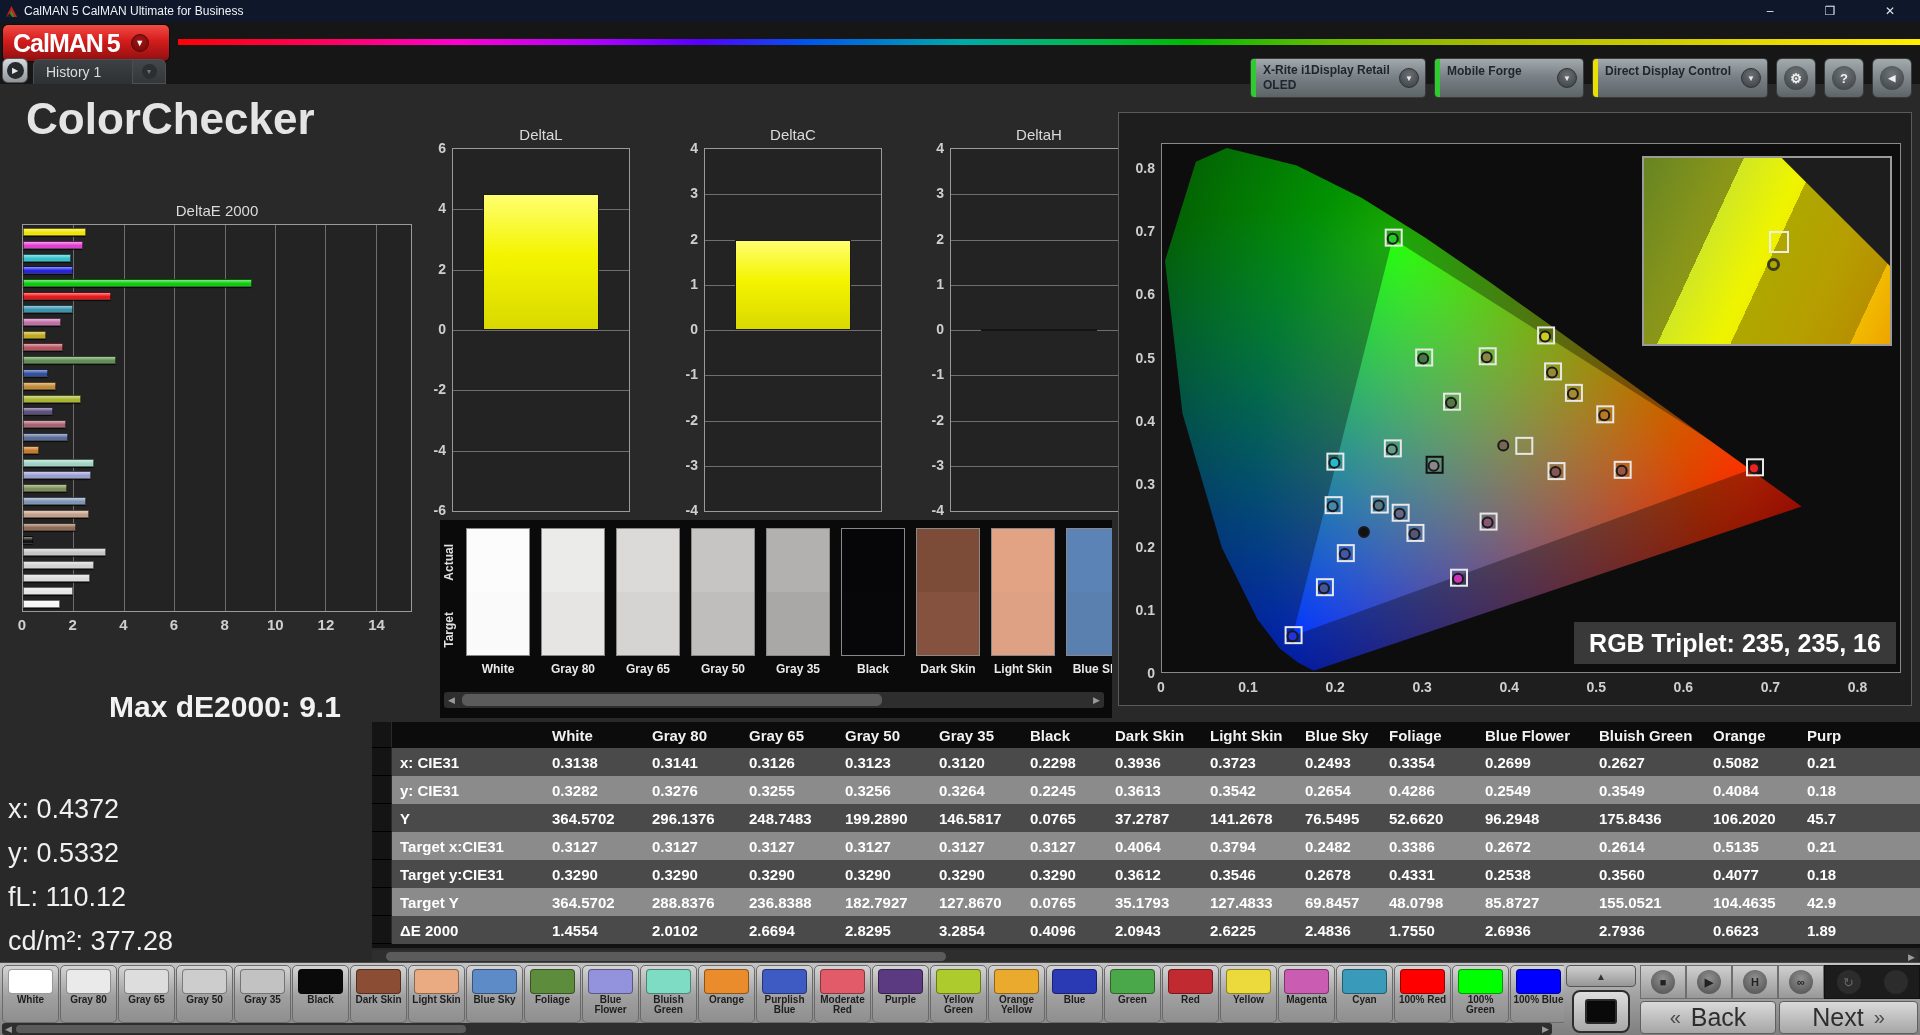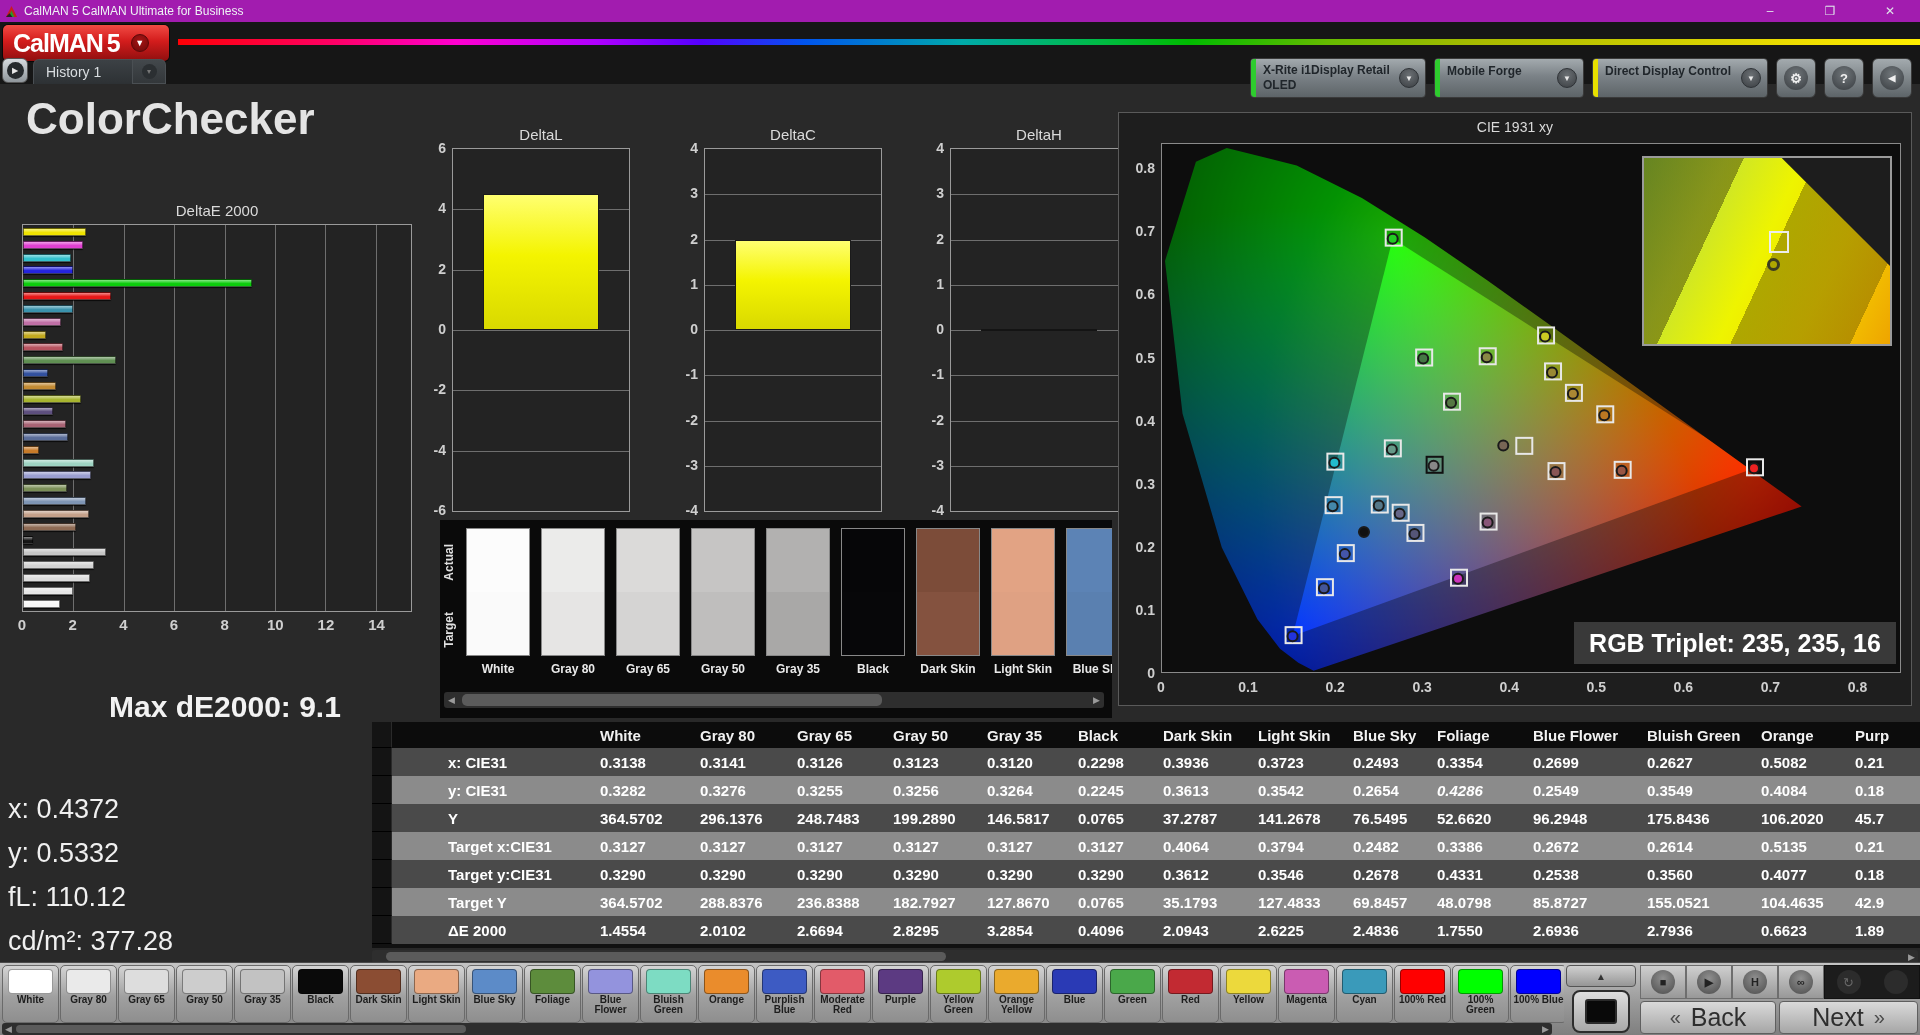--- a/index.html
+++ b/index.html
@@ -1,21 +1,21 @@
 <!DOCTYPE html>
 <html><head>
 <meta charset="utf-8">
 <style>
   * { margin:0; padding:0; box-sizing:border-box; }
   html,body { background:#111; }
   body { font-family:"Liberation Sans", sans-serif; }
   #root { position:relative; width:1920px; height:1035px; background:#292929; overflow:hidden; }
 
   
-  #titlebar { position:absolute; left:0; top:0; width:1920px; height:22px; background:#a21caf; display:flex; align-items:center; }
+  #titlebar { position:absolute; left:0; top:0; width:1920px; height:22px; background:#0f172a; display:flex; align-items:center; }
   #titlebar .app-icon { width:13px; height:13px; margin:0 6px 0 5px; }
   #titlebar .title { color:#eef2f5; font-size:12px; }
   #titlebar .win-controls { position:absolute; right:0; top:0; height:22px; display:flex; }
   .win-btn { width:60px; height:22px; color:#dfe5ea; font-size:12px; display:flex; align-items:center; justify-content:center; cursor:default; }
 
   
   #header { position:absolute; left:0; top:22px; width:1920px; height:62px; background:#161616; }
   #logo { position:absolute; left:3px; top:3px; width:166px; height:36px; border-radius:5px;
           background:linear-gradient(180deg,#f24b44 0%,#d31c1c 45%,#8f0f0f 100%);
           display:flex; align-items:center; padding-left:10px; box-shadow:0 0 0 1px rgba(0,0,0,.6); }
@@ -100,21 +100,21 @@
   #cie-inset .msr { position:absolute; left:50%; top:54%; width:13px; height:13px; border:3px solid #3c3c20; border-radius:50%; }
   #rgb-bar { position:absolute; right:4px; bottom:8px; width:322px; height:42px; background:rgba(125,125,125,.4);
              display:flex; align-items:center; justify-content:center; color:#fff; font-size:25px; font-weight:600; }
 
   
   #datatable { position:absolute; left:372px; top:722px; width:1548px; height:226px; overflow:hidden; background:#111; }
   .t-row { display:flex; height:28px; }
   .t-row.hdr { height:26px; background:#0c0c0c; }
   .t-cell { flex:none; padding-left:10px; display:flex; align-items:center; color:#fff; font-size:15px; font-weight:700; white-space:nowrap; overflow:hidden; }
   .t-ind { flex:none; width:20px; background:#141414; border-right:1px solid #2a2a2a; border-bottom:1px solid #000; }
-  .t-lab { flex:none; width:150px; padding-left:8px; display:flex; align-items:center; color:#fff; font-size:15px; font-weight:700; white-space:nowrap;margin-left:48px; }
+  .t-lab { flex:none; width:150px; padding-left:8px; display:flex; align-items:center; color:#fff; font-size:15px; font-weight:700; white-space:nowrap; }
   .t-row.dark  { background:#4a4a4a; }
   .t-row.light { background:#8b8b8b; }
   .t-row.hdr .t-cell { color:#f2f2f2; }
 
   
   #bottombar { position:absolute; left:0; top:962px; width:1920px; height:73px;
                background:linear-gradient(180deg,#c4c4c4 0%,#9a9a9a 55%,#7f7f7f 100%); border-top:1px solid #4a4a4a; }
   #patch-strip { position:absolute; left:2px; top:2px; width:1562px; height:58px; display:flex; gap:1px; overflow:hidden; }
   .patch-btn { flex:none; width:57px; height:58px; border:1px solid #6a6a6a; border-radius:5px;
                background:linear-gradient(180deg,#d4d4d4,#a0a0a0 55%,#8e8e8e); display:flex; flex-direction:column; align-items:center; }
@@ -393,21 +393,20 @@
         </div>
       </div>
     <div class="hscroll" style="left:4px; top:172px; width:660px; height:16px">
       <span class="sb-arrow" style="left:4px">◀</span>
       <div class="thumb" style="left:18px; width:420px"></div>
       <span class="sb-arrow" style="right:4px">▶</span>
     </div>
   </div>
 
   <div id="cie">
-    <div id="cie-title">CIE 1931 xy</div>
     <div id="cie-plot">
       <svg id="cie-svg" width="740" height="530" viewBox="0 0 740 530">
         <defs>
           <radialGradient id="gR" gradientUnits="userSpaceOnUse" cx="592" cy="324" r="500">
               <stop offset="0%" stop-color="#ff0000"></stop>
               <stop offset="100%" stop-color="#000000"></stop>
             </radialGradient>
           <radialGradient id="gG" gradientUnits="userSpaceOnUse" cx="231" cy="95" r="520">
               <stop offset="0%" stop-color="#00ff00"></stop>
               <stop offset="100%" stop-color="#000000"></stop>
@@ -560,21 +559,21 @@
         <div class="t-lab">y: CIE31</div>
         <div class="t-cell" style="width: 100px;">0.3282</div>
         <div class="t-cell" style="width: 97px;">0.3276</div>
         <div class="t-cell" style="width: 96px;">0.3255</div>
         <div class="t-cell" style="width: 94px;">0.3256</div>
         <div class="t-cell" style="width: 91px;">0.3264</div>
         <div class="t-cell" style="width: 85px;">0.2245</div>
         <div class="t-cell" style="width: 95px;">0.3613</div>
         <div class="t-cell" style="width: 95px;">0.3542</div>
         <div class="t-cell" style="width: 84px;">0.2654</div>
-        <div class="t-cell" style="width: 96px; font-style: italic;">0.4286</div>
+        <div class="t-cell" style="width: 96px;">0.4286</div>
         <div class="t-cell" style="width: 114px;">0.2549</div>
         <div class="t-cell" style="width: 114px;">0.3549</div>
         <div class="t-cell" style="width: 94px;">0.4084</div>
         <div class="t-cell" style="width: 130px;">0.18</div>
       </div>
       <div class="t-row dark">
         <div class="t-ind"></div>
         <div class="t-lab">Y</div>
         <div class="t-cell" style="width: 100px;">364.5702</div>
         <div class="t-cell" style="width: 97px;">296.1376</div>

